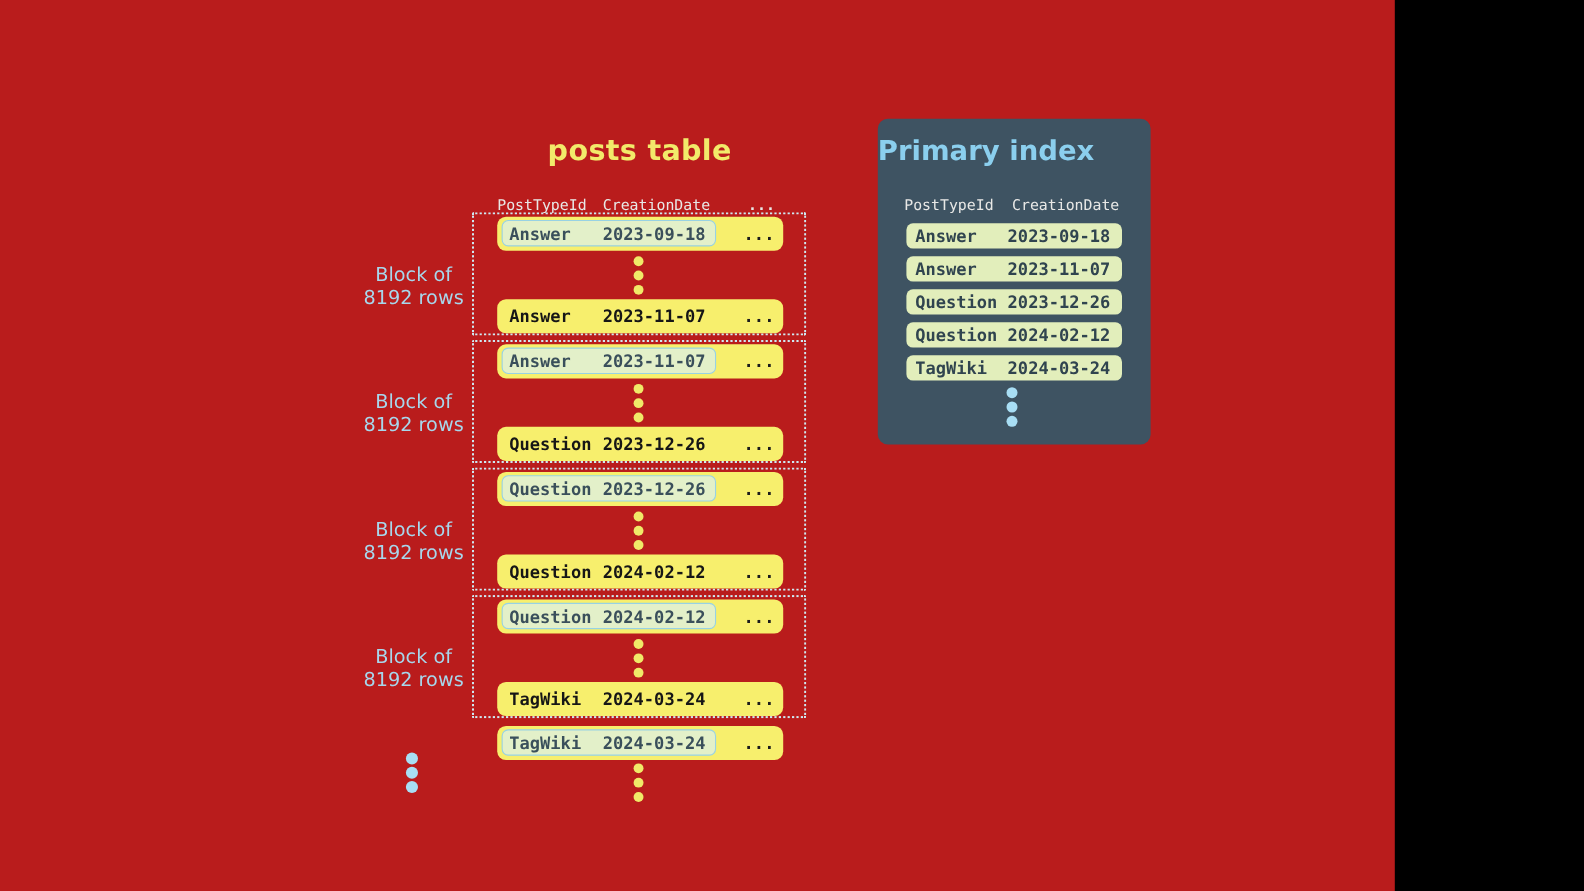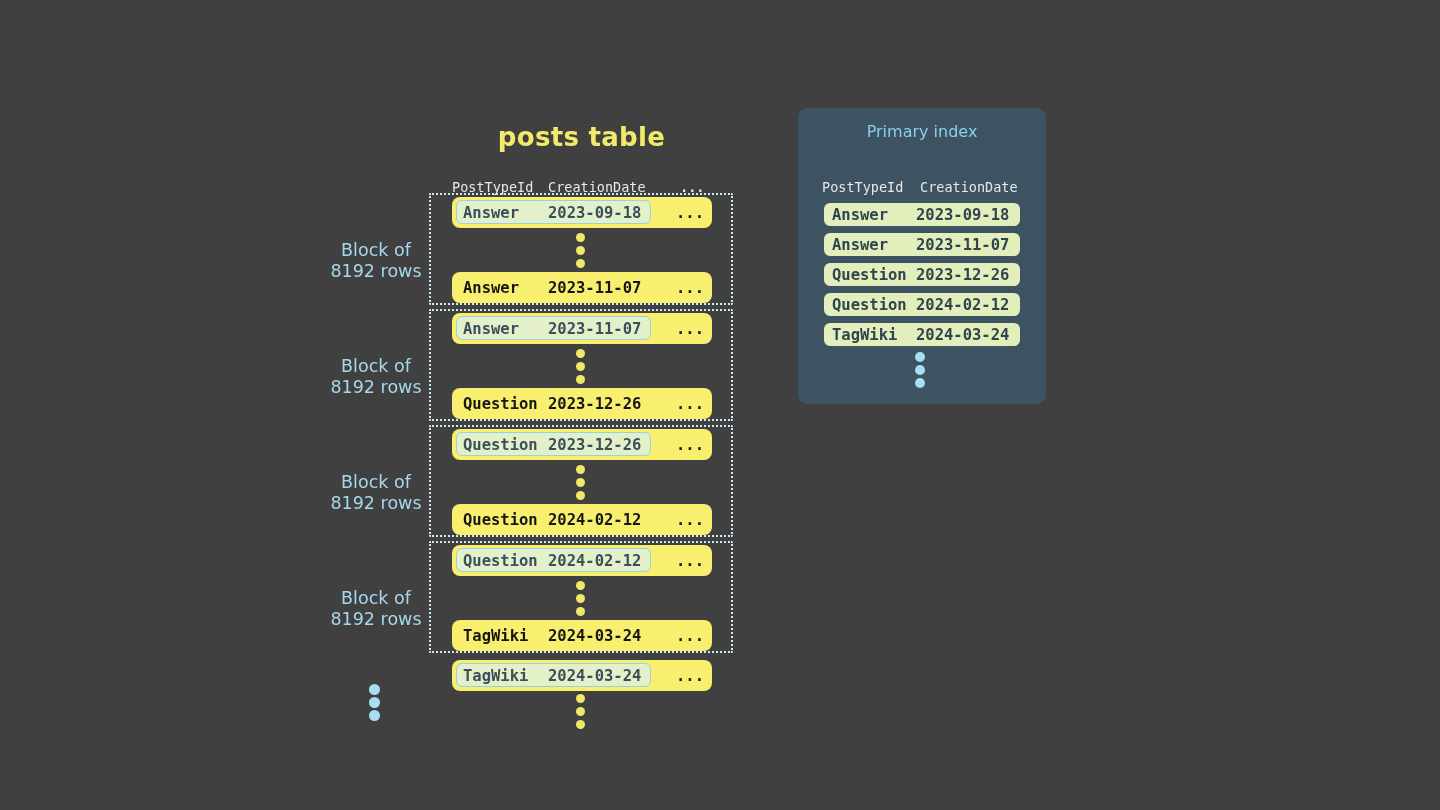--- a/index.html
+++ b/index.html
@@ -1,17 +1,17 @@
 <!DOCTYPE html>
 <html><head>
 <meta charset="utf-8">
 <style>
   html,body{margin:0;padding:0;background:#000;}
   .stage{
-    position:relative;width:1440px;height:810px;background:#404040;overflow:hidden;
+    position:relative;width:1268px;height:810px;background:#b91c1c;overflow:hidden;
     font-family:"DejaVu Sans","Liberation Sans",sans-serif;
   }
   .mono{font-family:"DejaVu Sans Mono","Liberation Mono",monospace;margin-top:12px;}
 
   
   .posts-title{
     position:absolute;left:430px;top:122px;width:303px;text-align:center;
     font-size:26px;font-weight:bold;color:#f2ea6a;letter-spacing:.3px;
   }
   .col-headers{position:absolute;top:167px;height:16px;font-size:13.5px;color:#e8e8e6;}
@@ -60,22 +60,22 @@
   .vdots.blue-big{gap:2px;}
   .vdots.blue-big i{width:11px;height:11px;background:#a8def4;}
   .block .vdots{left:145px;top:38px;}
 
   
   .index-panel{
     position:absolute;left:798px;top:108px;width:248px;height:296px;
     background:#3e5362;border-radius:9px;
   }
   .index-title{
-    position:absolute;top:14px;left:0;width:100%;text-align:center;
-    font-size:16px;font-weight:normal;color:#8bcfee;
+    position:absolute;top:14px;left:0;width:100%;text-align:left;
+    font-size:25px;font-weight:bold;color:#8bcfee;
   }
   .index-headers{left:0;width:100%;}
   .index-headers .h-type{left:24px;}
   .index-headers .h-date{left:122px;}
   .pill{
     position:absolute;left:26px;width:196px;height:23px;
     background:#e2eebb;border-radius:6px;
   }
   .pill .cell{
     position:absolute;top:50%;transform:translateY(-50%);

